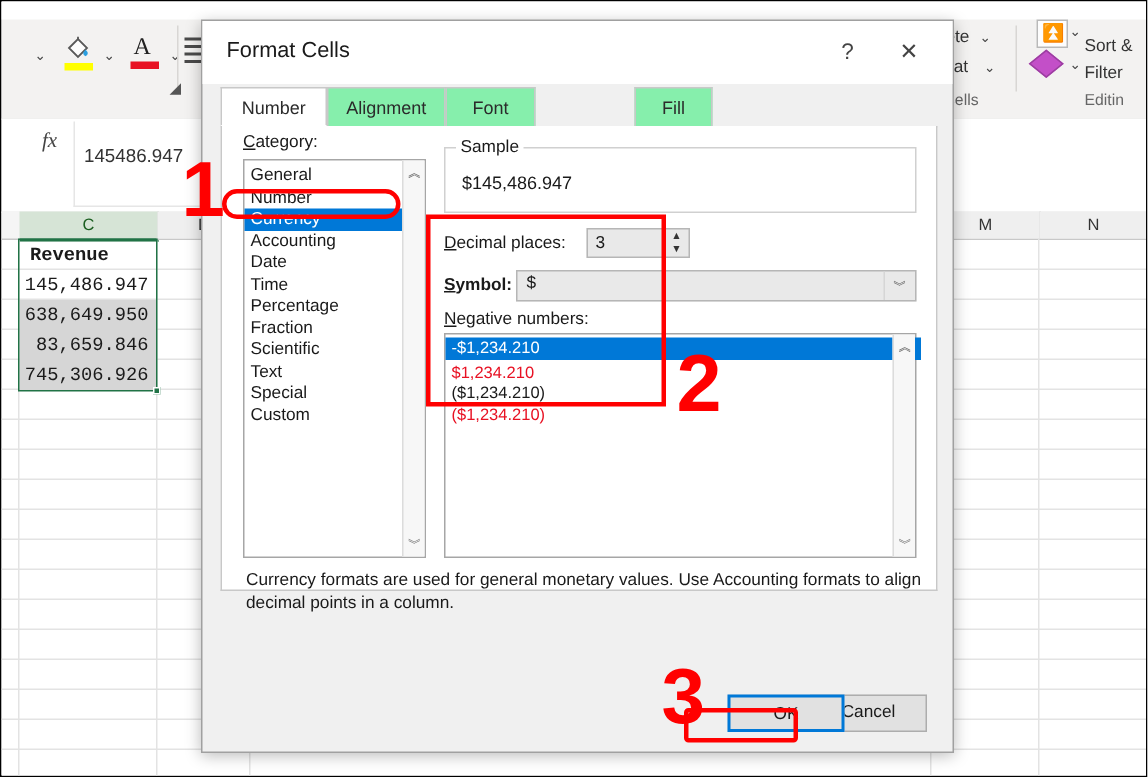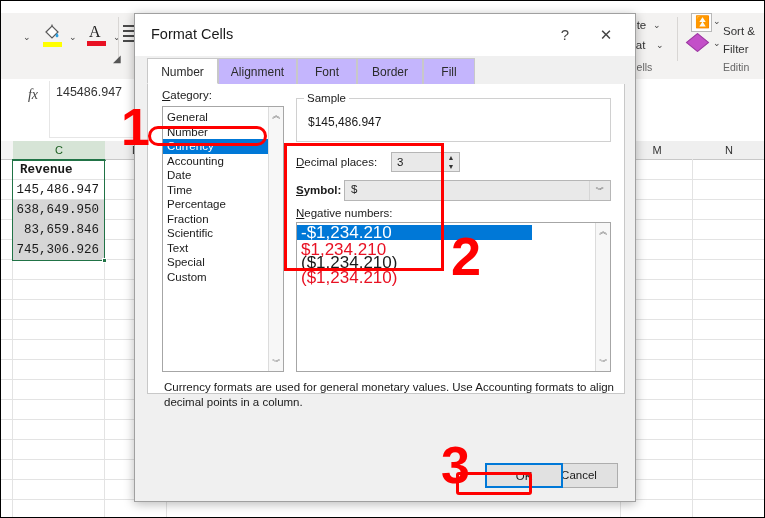--- a/index.html
+++ b/index.html
@@ -159,21 +159,21 @@
   .fx-box {
     position: absolute;
     left: 48px; top: 2px;
     width: 84px; height: 56px;
     background: #ffffff;
     border: 1px solid #e6e6e6;
     border-top: none;
   }
   .fx-value {
     position: absolute;
-    left: 6px; top: 4px;
+    left: 6px; top: 16px;
     font-size: 12.5px;
     color: #333;
   }
 
   
   .grid {
     position: absolute;
     left: 0; top: 140px;
     width: 765px; height: 378px;
     background: #ffffff;
@@ -292,21 +292,21 @@
   
   .tabstrip {
     position: absolute;
     left: 12px; top: 44px;
     width: 478px; height: 26px;
     border-bottom: 1px solid #c8c8c8;
   }
   .tab {
     position: absolute;
     top: 0; height: 26px;
-    background: #c4b5fd;
+    background: #86efac;
     border: 1px solid #c8c8c8;
     border-bottom: none;
     font-size: 12px;
     color: #2b2b2b;
     text-align: center;
     line-height: 26px;
     box-sizing: border-box;
   }
   .tab.active {
     background: #ffffff;
@@ -456,24 +456,24 @@
     position: absolute;
     left: 148px; top: 138px;
     width: 315px; height: 150px;
     background: #ffffff;
     border: 1px solid #a6a6a6;
     box-sizing: border-box;
   }
   .neg-item {
     position: absolute;
     left: 0;
-    width: 235px;
+    width: 317px;
     height: 15px;
     line-height: 15px;
-    font-size: 17px;
+    font-size: 11px;
     padding-left: 4px;
     box-sizing: border-box;
     color: #1a1a1a;
   }
   .neg-item.sel {
     background: #0078d7;
     color: #ffffff;
   }
   .neg-item.red { color: #e81123; }
   .neg-scroll {
@@ -655,21 +655,20 @@
     <div class="dlg-titlebar">
       <div class="dlg-title">Format Cells</div>
       <div class="dlg-help">?</div>
       <div class="dlg-close">✕</div>
     </div>
 
     <div class="tabstrip">
       <div class="tab active" style="left:0px; width:71px;">Number</div>
       <div class="tab" style="left:71px; width:79px;">Alignment</div>
       <div class="tab" style="left:150px; width:60px;">Font</div>
-      <div class="tab" style="left:210px; width:66px;">Border</div>
       <div class="tab" style="left:276px; width:52px;">Fill</div>
       <div class="tab" style="left:328px; width:78px;margin-top:34px;">Protection</div>
     </div>
 
     <div class="dlg-body">
 
       <div class="lbl ul-first" style="left:14px; top:5px;">Category:</div>
 
       <div class="cat-box">
         <div class="cat-item" style="top:3px;">General</div>

